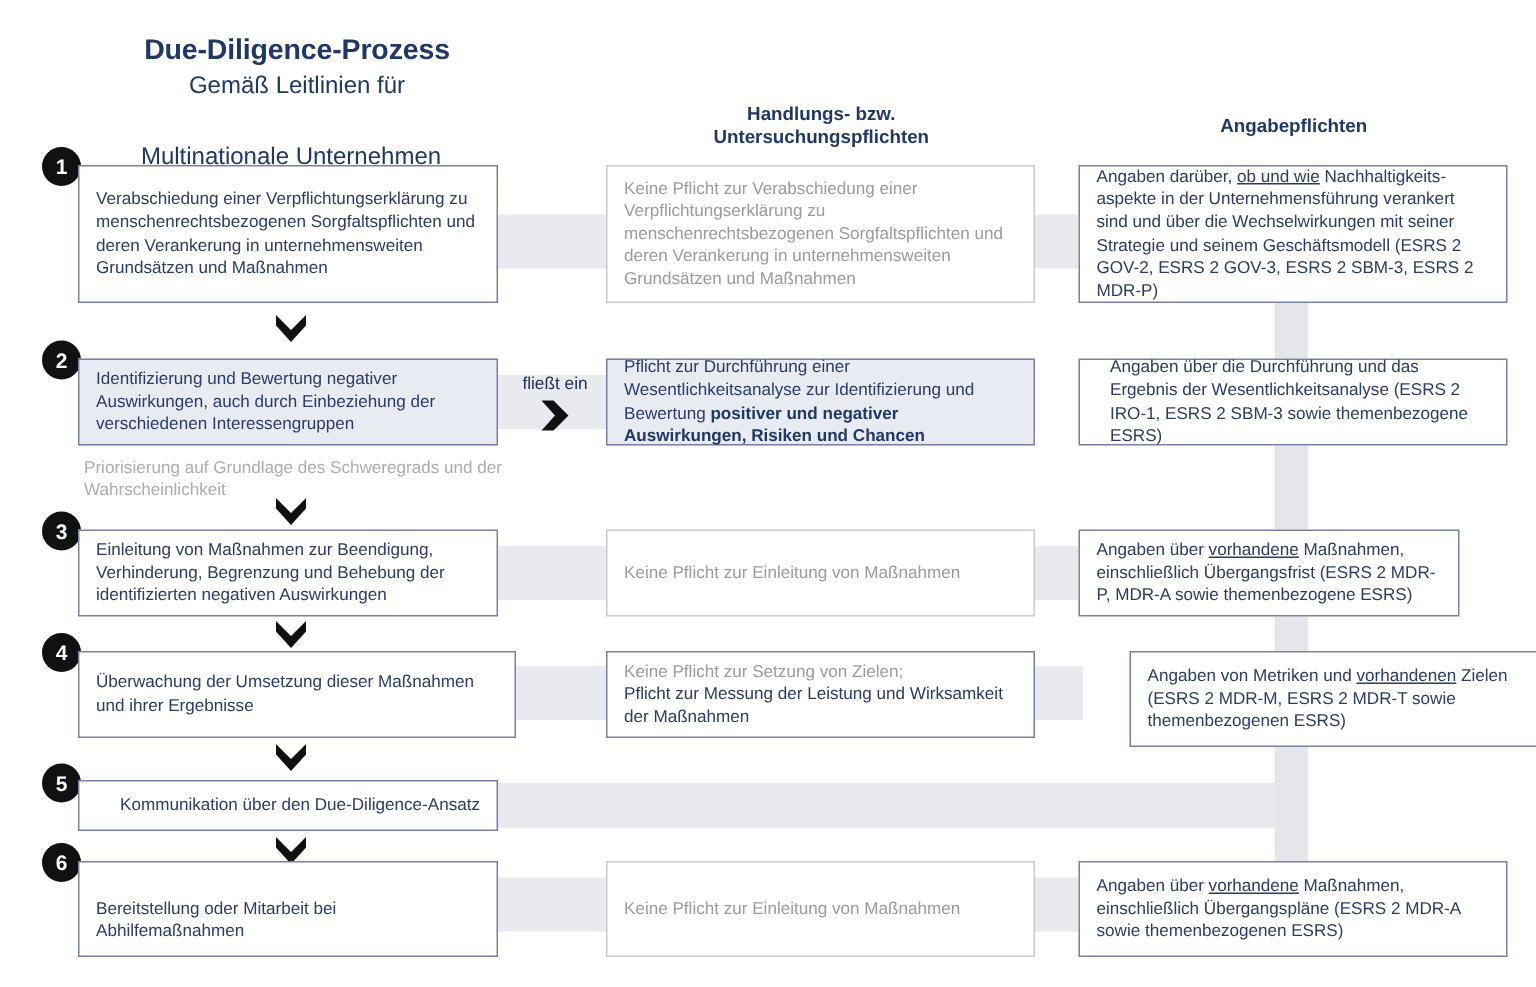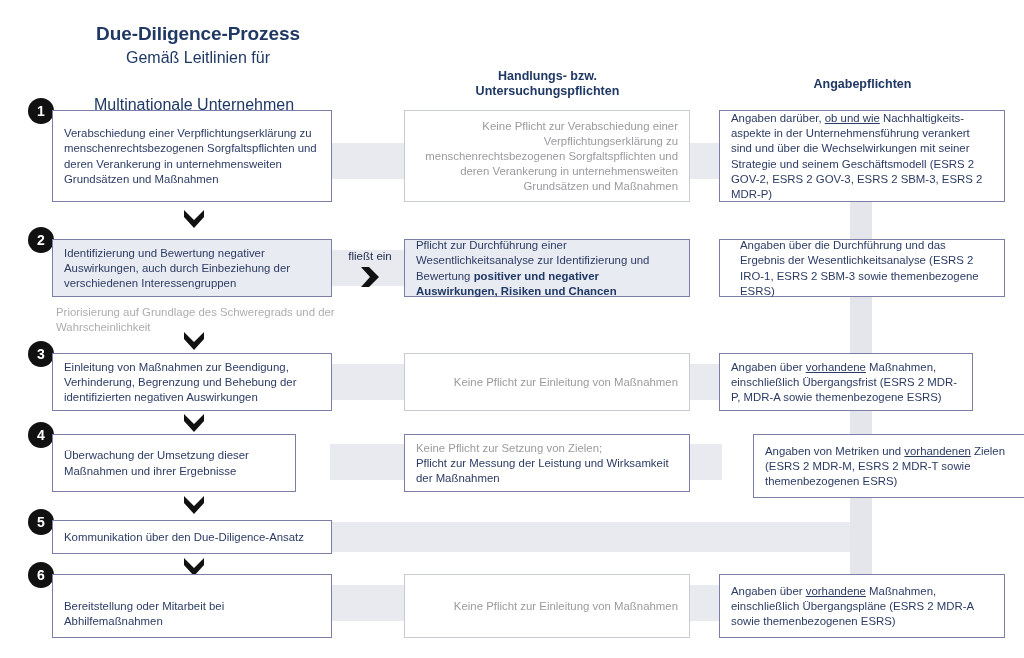--- a/index.html
+++ b/index.html
@@ -60,21 +60,20 @@
     line-height: 1.32;
     color: #2b3b63;
     display: flex;
     flex-direction: column;
     justify-content: center;
   }
   .box.filled { background: #e9ebf2; }
   .box.muted {
     border-color: #c9cbd2;
     color: #9b9b9e;
-    text-align: right;
   }
   .box .dark { color: #2b3b63; }
   .box b { font-weight: bold; color: #1f3864; }
   .box u { text-decoration: underline; }
 
   .plain-note {
     font-size: 11.4px;
     line-height: 1.32;
     color: #adadb0;
   }
@@ -192,38 +191,38 @@
     <span><span>Angaben über </span><u>vorhandene</u><span> Maßnahmen, einschließlich Übergangsfrist (ESRS 2 MDR-P, MDR-A sowie themenbezogene ESRS)</span></span>
   </div>
 
   <div class="abs chev" style="left:182px; top:412px;">
     <svg width="24" height="22" viewBox="0 0 24 22" aria-hidden="true">
       <path d="M2 2 L2 9 L12 20 L22 9 L22 2 L12 12 Z" fill="#111111"></path>
     </svg>
   </div>
 
   <div class="abs badge" style="left:28px; top:422px;">4</div>
-  <div class="abs box" style="left:52px; top:434px; width:244px; height:58px;">
+  <div class="abs box" style="left:52px; top:434px; width:292px; height:58px;">
     <span>Überwachung der Umsetzung dieser Maßnahmen und ihrer Ergebnisse</span>
   </div>
   <div class="abs box" style="left:404px; top:434px; width:286px; height:58px;">
     <span><span style="color:#9b9b9e;">Keine Pflicht zur Setzung von Zielen;</span><br><span class="dark">Pflicht zur Messung der Leistung und Wirksamkeit der Maßnahmen</span></span>
   </div>
   <div class="abs box" style="left:753px; top:434px; width:286px; height:64px;">
     <span><span>Angaben von Metriken und </span><u>vorhandenen</u><span> Zielen (ESRS 2 MDR-M, ESRS 2 MDR-T sowie themenbezogenen ESRS)</span></span>
   </div>
 
   <div class="abs chev" style="left:182px; top:494px;">
     <svg width="24" height="22" viewBox="0 0 24 22" aria-hidden="true">
       <path d="M2 2 L2 9 L12 20 L22 9 L22 2 L12 12 Z" fill="#111111"></path>
     </svg>
   </div>
 
   <div class="abs badge" style="left:28px; top:509px;">5</div>
-  <div class="abs box" style="left:52px; top:520px; width:280px; height:34px;">
+  <div class="abs box" style="left:52px; top:520px; width:280px; height:34px;align-items:flex-end;">
     <span>Kommunikation über den Due-Diligence-Ansatz</span>
   </div>
 
   <div class="abs chev" style="left:182px; top:556px;">
     <svg width="24" height="22" viewBox="0 0 24 22" aria-hidden="true">
       <path d="M2 2 L2 9 L12 20 L22 9 L22 2 L12 12 Z" fill="#111111"></path>
     </svg>
   </div>
 
   <div class="abs badge" style="left:28px; top:562px;">6</div>

